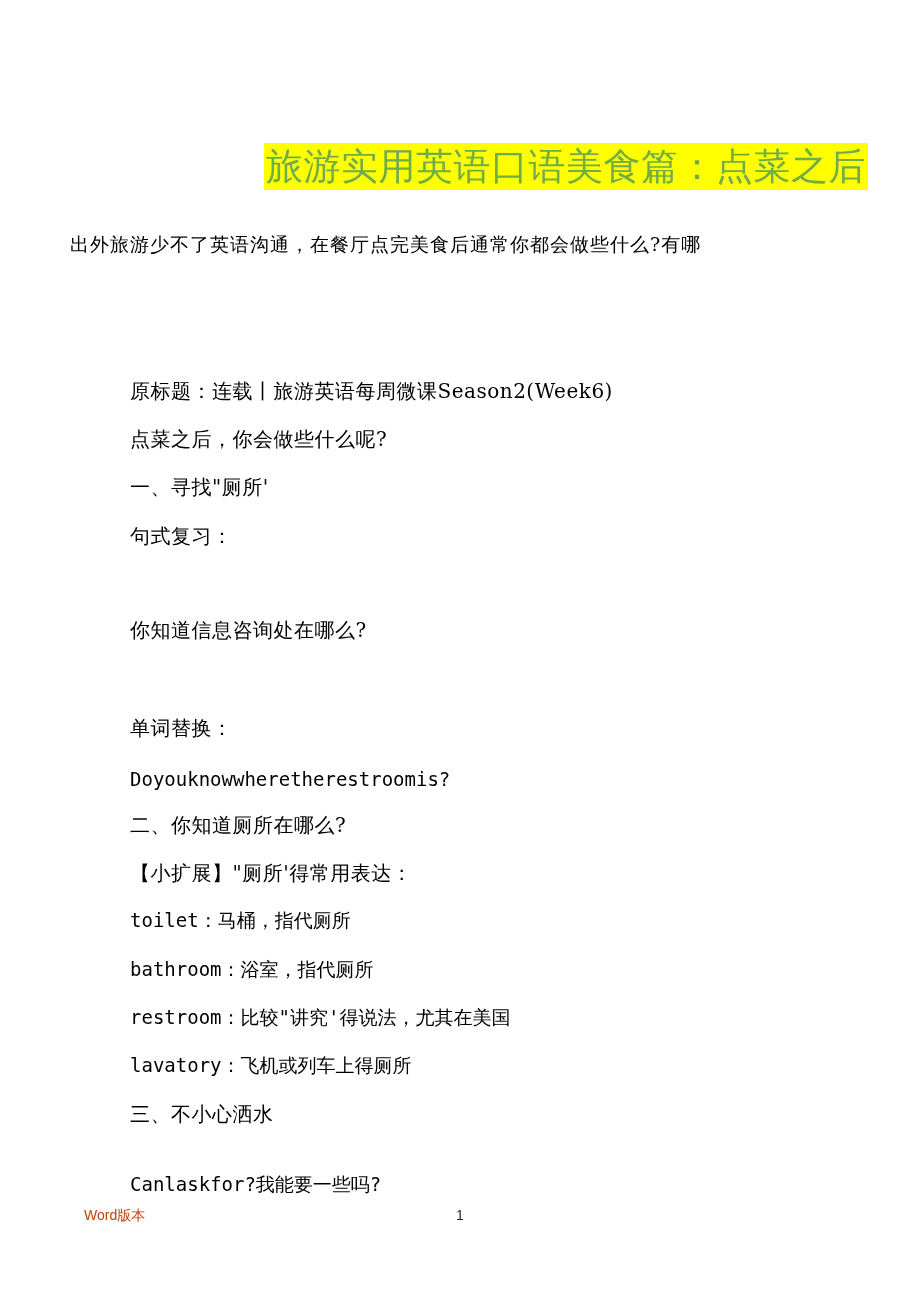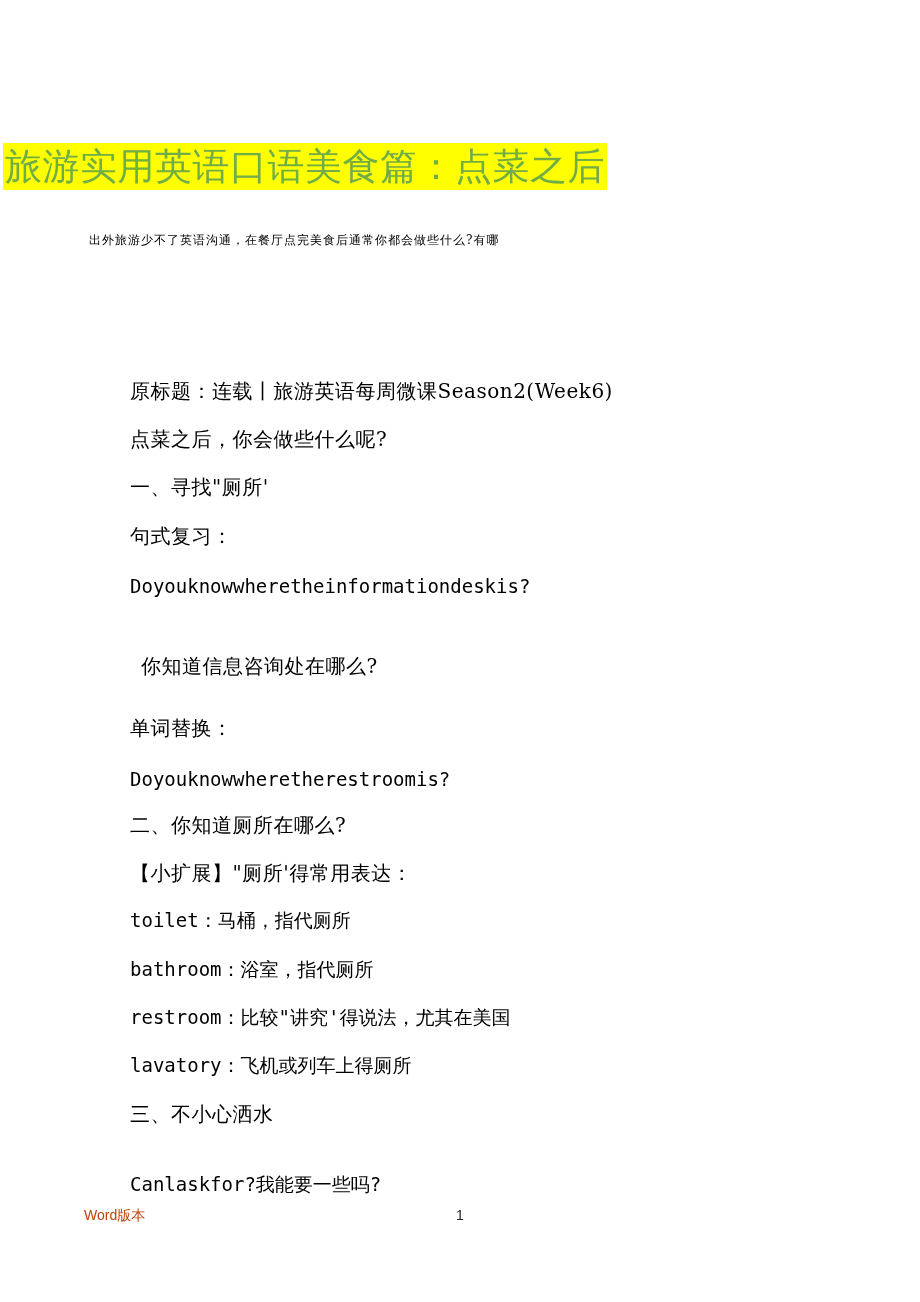--- a/index.html
+++ b/index.html
@@ -1,44 +1,43 @@
 <!DOCTYPE html>
 <html><head>
 <meta charset="utf-8">
 <style>
   html, body { margin: 0; padding: 0; background: #ffffff; }
   body { width: 920px; height: 1302px; position: relative; overflow: hidden;
          font-family: "DejaVu Serif", "Liberation Serif", serif; color: #000; }
   .page { position: absolute; left: 0; top: 0; width: 920px; height: 1302px; background: #fff; }
-  .title-wrap { position: absolute; top: 143px; left: 3px; width: 852px; text-align: left; }
+  .title-wrap { position: absolute; top: 143px; left: 16px; width: 852px; text-align: right; }
   .title { display: inline-block; background: #FFFF00; color: #70AD47;
            font-family: "DejaVu Serif", "Liberation Serif", serif; font-size: 37px;
            line-height: 47px; padding: 0 2px; letter-spacing: 0.5px; }
-  .intro { position: absolute; left: 89px; width: 740px; font-size: 12px; letter-spacing: 1px; }
+  .intro { position: absolute; left: 70px; width: 740px; font-size: 19px; letter-spacing: 1px; }
   .line { position: absolute; left: 130px; font-size: 20px; white-space: nowrap; letter-spacing: 0.5px; }
   .mono { font-family: "DejaVu Sans Mono", "Liberation Mono", monospace; font-size: 19px; letter-spacing: 0; }
   .footer-left { position: absolute; left: 84px; top: 1207px; font-family: "Liberation Sans", sans-serif; font-size: 14px; color: #c2410c; }
   .footer-right { position: absolute; left: 456px; top: 1207px; font-family: "Liberation Sans", sans-serif; font-size: 14px; color: #222; }
 </style>
 </head>
 <body>
 
 <div class="page">
   <div class="title-wrap">
     <span class="title">旅游实用英语口语美食篇：点菜之后</span>
   </div>
 
   <div class="intro" style="top:232px;">出外旅游少不了英语沟通，在餐厅点完美食后通常你都会做些什么?有哪</div>
 
   <div class="line" style="top:378px;text-align:right;">原标题：连载丨旅游英语每周微课Season2(Week6)</div>
   <div class="line" style="top:426px;">点菜之后，你会做些什么呢?</div>
   <div class="line" style="top:474px;">一、寻找"厕所'</div>
   <div class="line" style="top:523px;">句式复习：</div>
-  <div class="line mono" style="top:575px;">Doyouknowwheretheinformationdeskis?</div>
-  <div class="line" style="top:653px;margin-left:11px;">你知道信息咨询处在哪么?</div>
+  <div class="line" style="top:617px;">你知道信息咨询处在哪么?</div>
   <div class="line" style="top:715px;">单词替换：</div>
   <div class="line mono" style="top:768px;">Doyouknowwheretherestroomis?</div>
   <div class="line" style="top:812px;">二、你知道厕所在哪么?</div>
   <div class="line" style="top:860px;">【小扩展】"厕所'得常用表达：</div>
   <div class="line mono" style="top:908px;">toilet：马桶，指代厕所</div>
   <div class="line mono" style="top:957px;">bathroom：浴室，指代厕所</div>
   <div class="line mono" style="top:1005px;">restroom：比较"讲究'得说法，尤其在美国</div>
   <div class="line mono" style="top:1053px;">lavatory：飞机或列车上得厕所</div>
   <div class="line" style="top:1101px;">三、不小心洒水</div>
   <div class="line mono" style="top:1172px;">Canlaskfor?我能要一些吗?</div>

